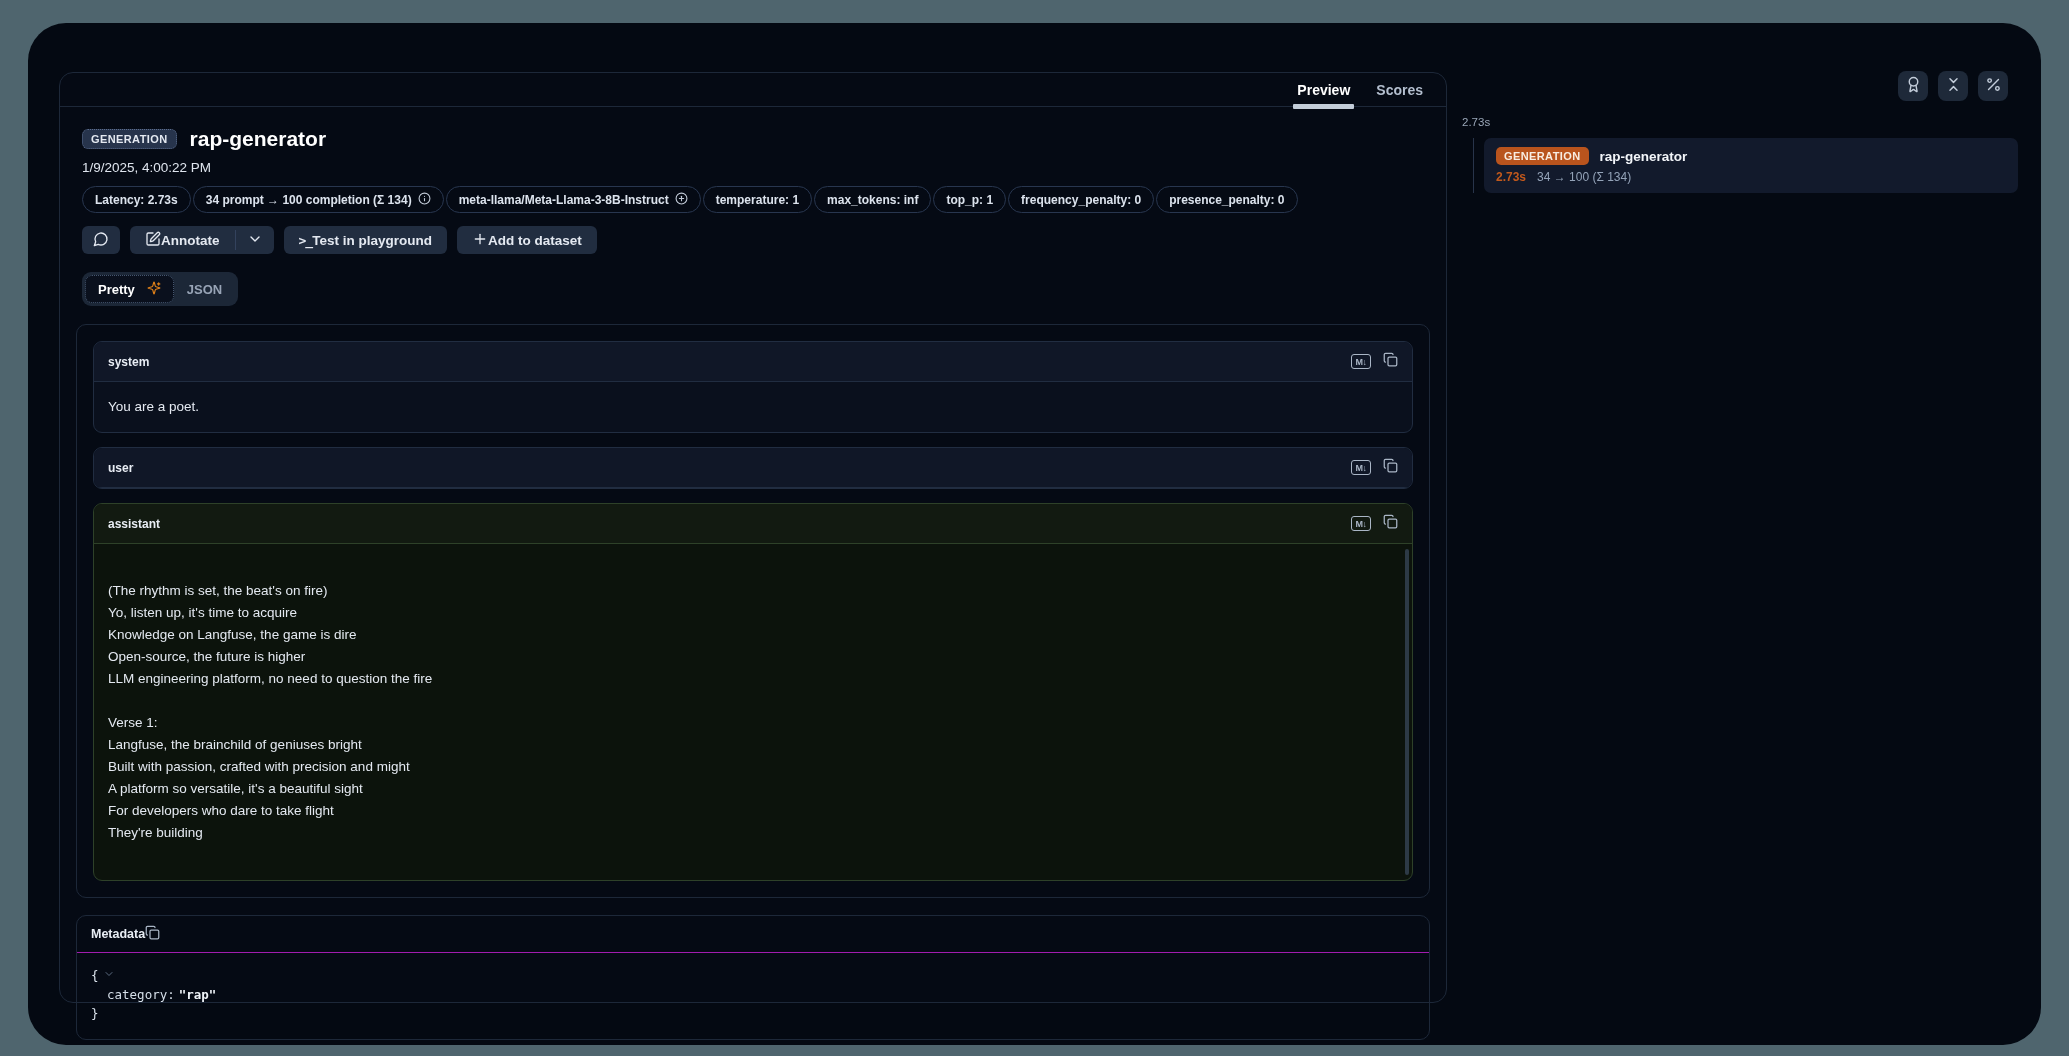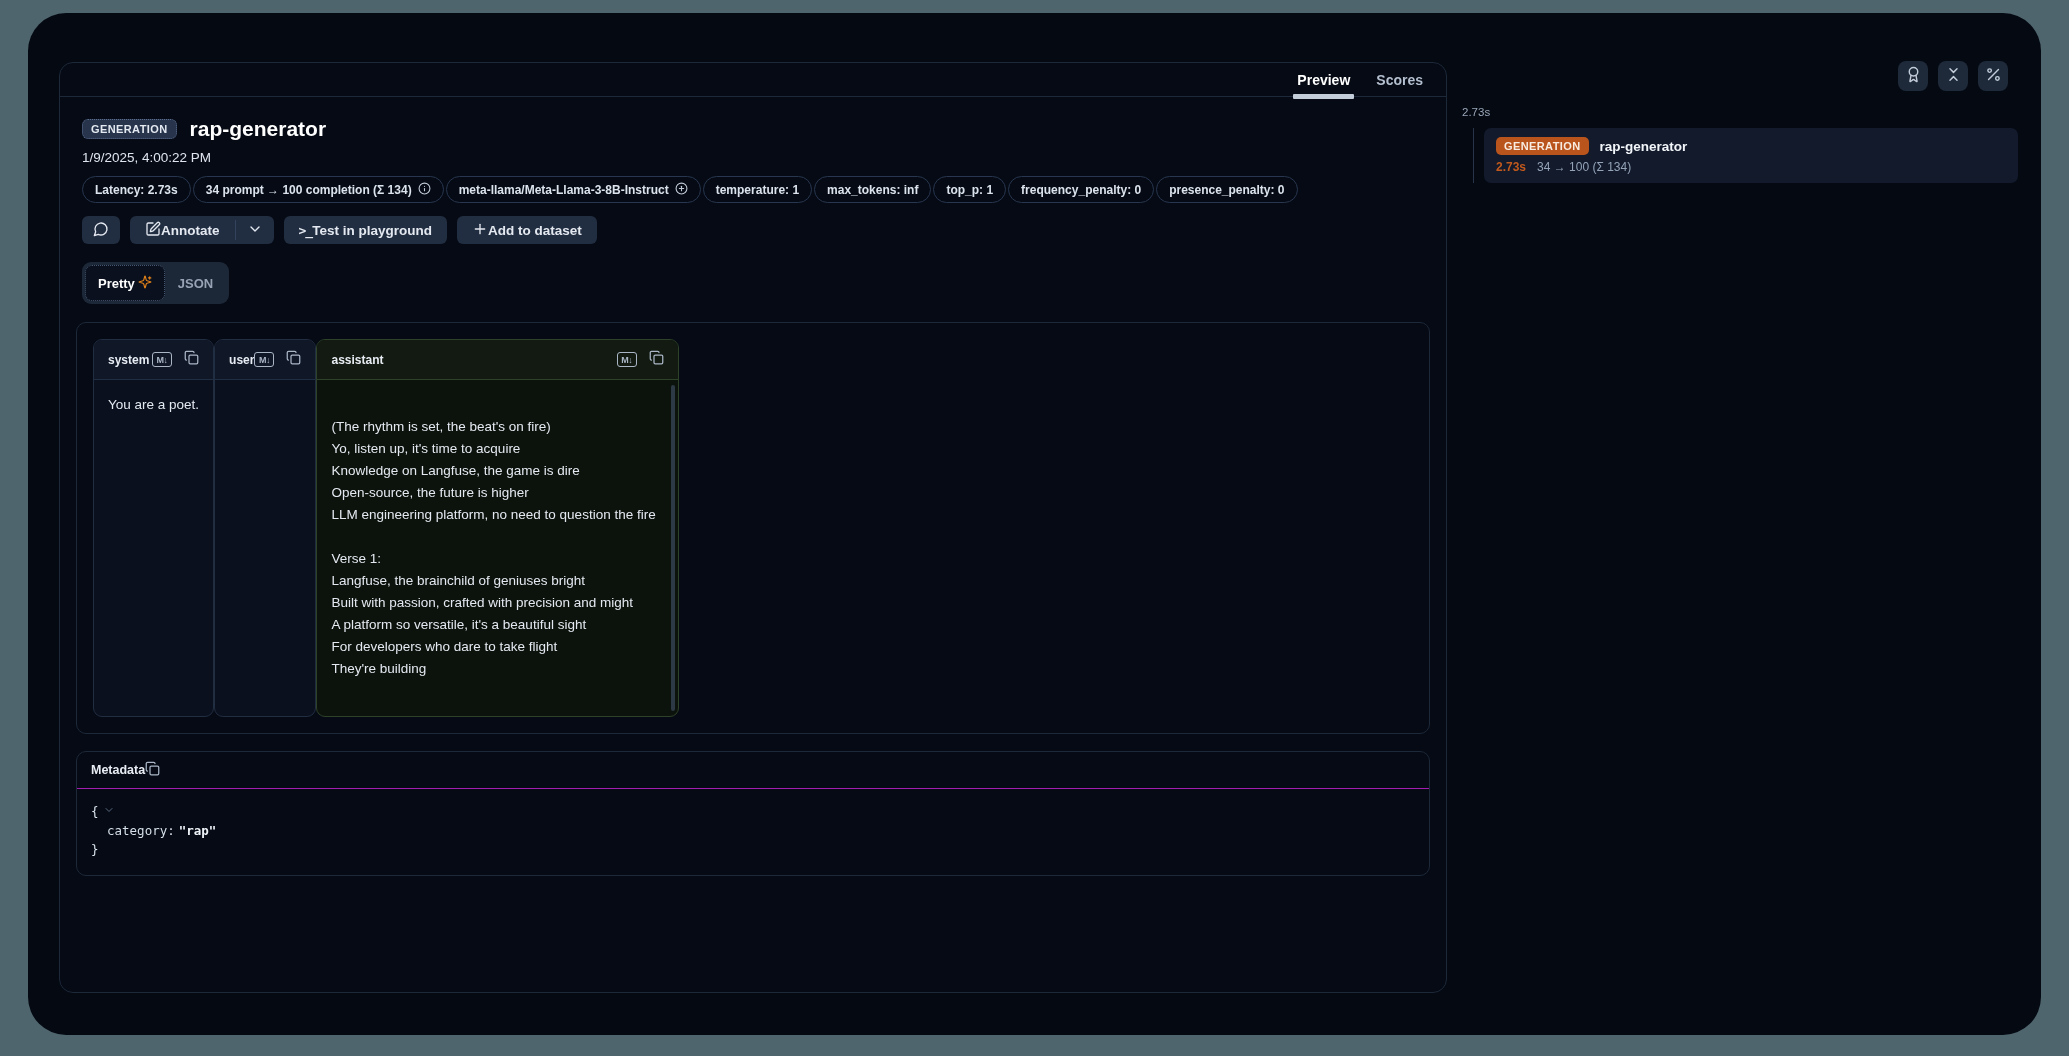--- a/index.html
+++ b/index.html
@@ -4,21 +4,21 @@
 <style>
   * { margin:0; padding:0; box-sizing:border-box; }
   html,body { width:2069px; height:1056px; overflow:hidden; }
   body {
     background:#4f656e;
     font-family:"Liberation Sans","DejaVu Sans",sans-serif;
     color:#e8edf4;
     position:relative;
   }
   .window {
-    position:absolute; left:28px; top:13px; width:2013px; height:1022px;
+    position:absolute; left:28px; top:23px; width:2013px; height:1022px;
     background:#040912; border-radius:38px;
   }
   
   .window-actions { position:absolute; right:33px; top:48px; display:flex; gap:10px; }
   .winbtn {
     width:30px; height:30px; border-radius:8px; background:#1e2939;
     color:#c3cdda; display:flex; align-items:center; justify-content:center; cursor:pointer;
   }
   .winbtn svg { width:17px; height:17px; }
 
@@ -71,31 +71,31 @@
   .split-btn { display:inline-flex; background:#212d40; border-radius:6px; overflow:hidden; }
   .split-btn .btn { border-radius:0; background:transparent; }
   .split-divider { width:1px; background:#33425d; margin:4px 0; }
   .split-caret { width:38px; justify-content:center; padding:0; }
   .term-glyph { font-family:"DejaVu Sans Mono",monospace; font-size:13px; font-weight:700; letter-spacing:-1px; }
 
   .view-toggle {
     margin:18px 6px 0; display:inline-flex; background:#1c2737; border-radius:9px; padding:3px;
   }
   .view-seg {
-    height:36px; padding:0 12px; display:inline-flex; align-items:center; gap:3px;
+    height:28px; padding:0 12px; display:inline-flex; align-items:center; gap:12px;
     font-size:13px; font-weight:700; color:#98a4b6; border-radius:7px; cursor:pointer;
     border:1px solid transparent;
   }
   .view-seg.active { background:#0a101d; border:1px dotted #45566f; color:#ffffff; }
   .view-seg svg { width:14px; height:14px; color:#e08119; }
 
   
   .messages {
     margin:18px 0 0; border:1px solid #1d2839; border-radius:10px; padding:16px;
-    display:flex; flex-direction:row; 
+    display:flex; flex-direction:column; gap:14px;
   }
   .msg { border:1px solid #212d41; border-radius:9px; overflow:hidden; background:#0a101d; }
   .msg-header {
     display:flex; align-items:center; height:40px; padding:0 14px;
     background:#101727; border-bottom:1px solid #212d41;
   }
   .msg-role { font-size:12px; font-weight:700; color:#e8edf4; }
   .msg-tools { margin-left:auto; display:flex; gap:12px; align-items:center; color:#aab6c6; }
   .msg-tools svg { width:15px; height:15px; cursor:pointer; }
   .md-badge {

